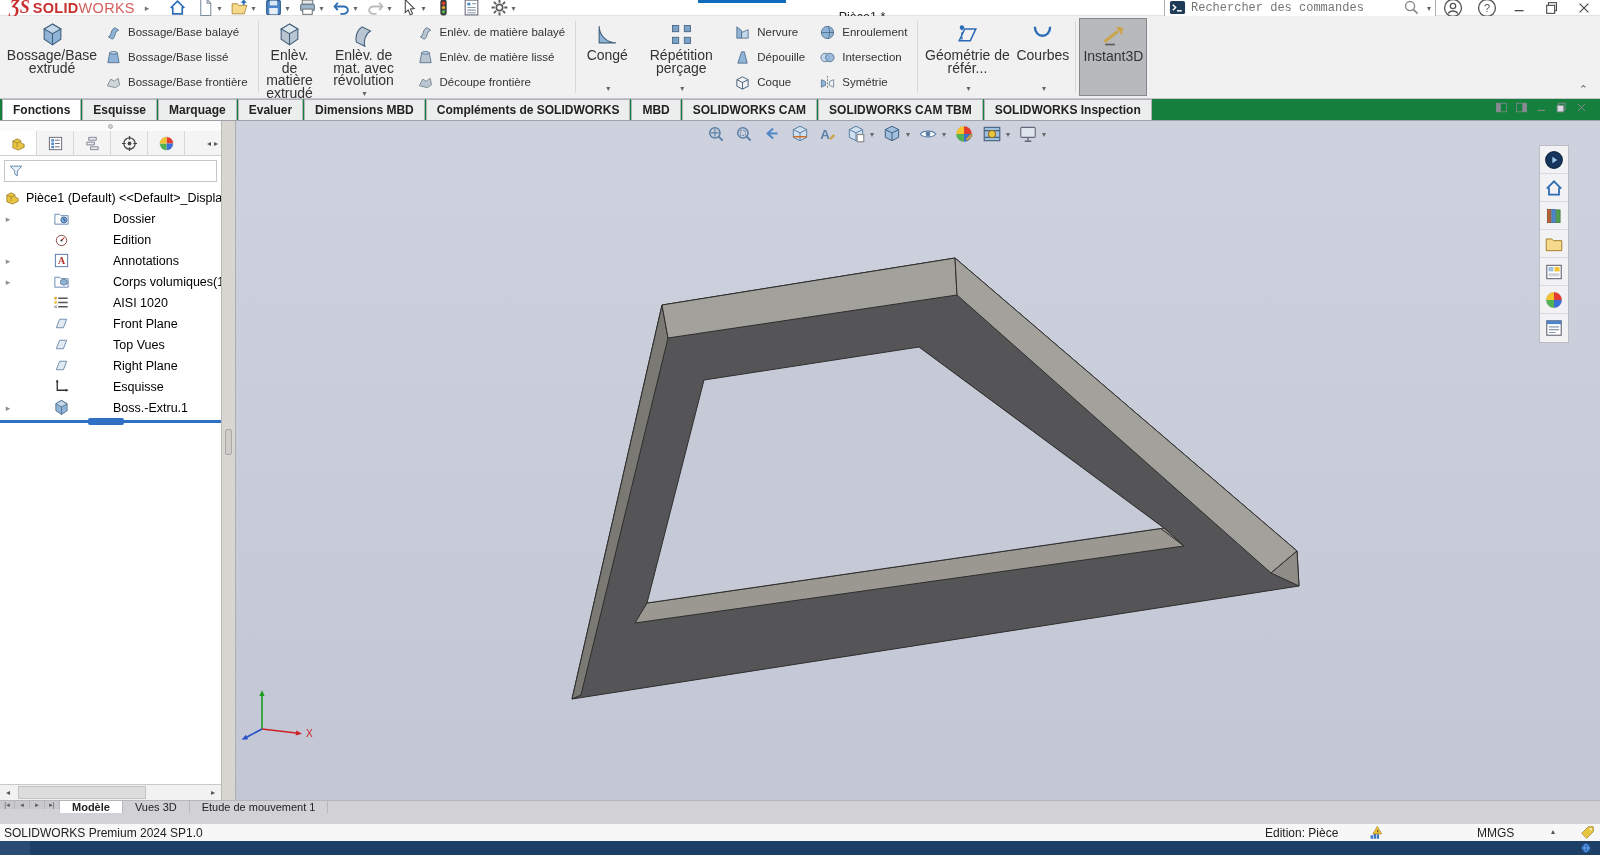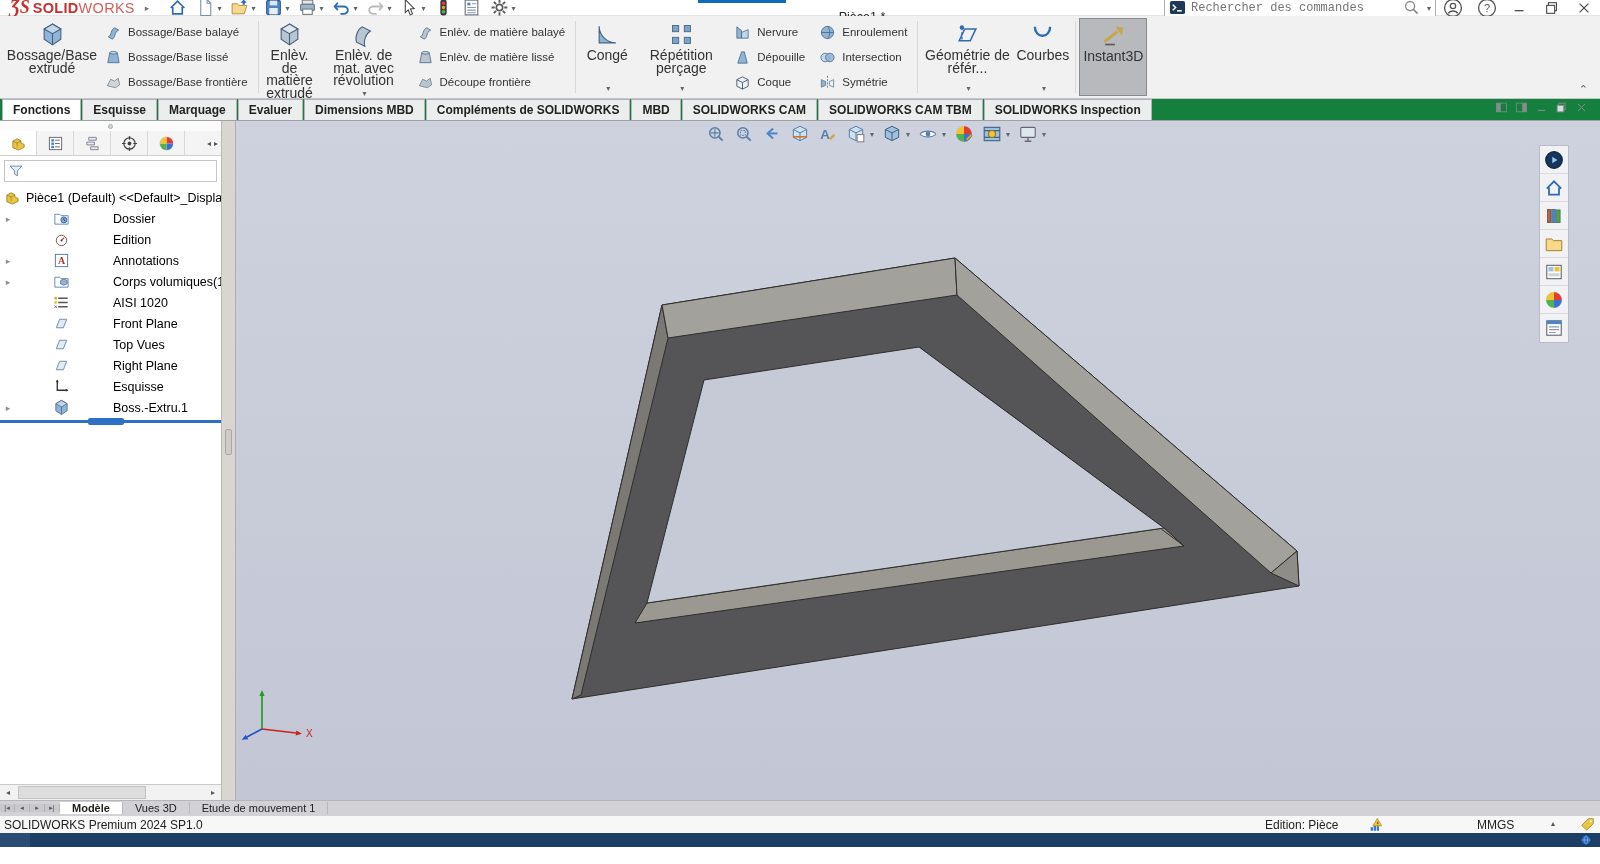--- a/index.html
+++ b/index.html
@@ -85,21 +85,21 @@
   #model-svg{position:absolute;left:0;top:0;}
   .headsup{position:absolute;top:3px;left:470px;display:flex;align-items:center;gap:8px;}
   .hu-btn{display:flex;align-items:center;gap:2px;}
   .hu-btn .icon{width:20px;height:20px;}
   .taskpane{position:absolute;top:24px;right:31px;width:30px;background:#f2f1f4;border:1px solid #bcbcc4;}
   .tp-btn{height:28px;display:flex;align-items:center;justify-content:center;border-bottom:1px solid #d9d9df;}
   .tp-btn:last-child{border-bottom:none;}
   .tp-btn .icon{width:20px;height:20px;}
 
   
-  .doc-tabs{height:15px;background:#d2d1d6;display:flex;align-items:center;border-top:1px solid #b6b6ba;font-size:11px;}
+  .doc-tabs{height:23px;background:#d2d1d6;display:flex;align-items:flex-start;border-top:1px solid #b6b6ba;font-size:11px;}
   .nav-btn{width:15px;display:flex;align-items:center;justify-content:center;font-size:7px;color:#555;background:#c9c8cd;border-right:1px solid #b4b4b8;}
   .doc-tab{padding:0 12px;display:flex;align-items:center;border-right:1px solid #b8b8bc;color:#222;}
   .doc-tab.active{background:#fff;font-weight:bold;}
   .statusbar{height:18px;background:#f7f7f8;border-top:1px solid #d2d2d6;position:relative;font-size:12px;color:#222;display:flex;align-items:center;}
   .sb-left{padding-left:4px;}
   .sb-edition{position:absolute;left:1265px;top:2px;}
   .sb-perf{position:absolute;left:1368px;top:1px;width:16px;height:16px;}
   .sb-units{position:absolute;left:1477px;top:2px;}
   .sb-up{position:absolute;left:1551px;top:3px;font-size:8px;color:#555;}
   .sb-up::after{content:"▴";}

